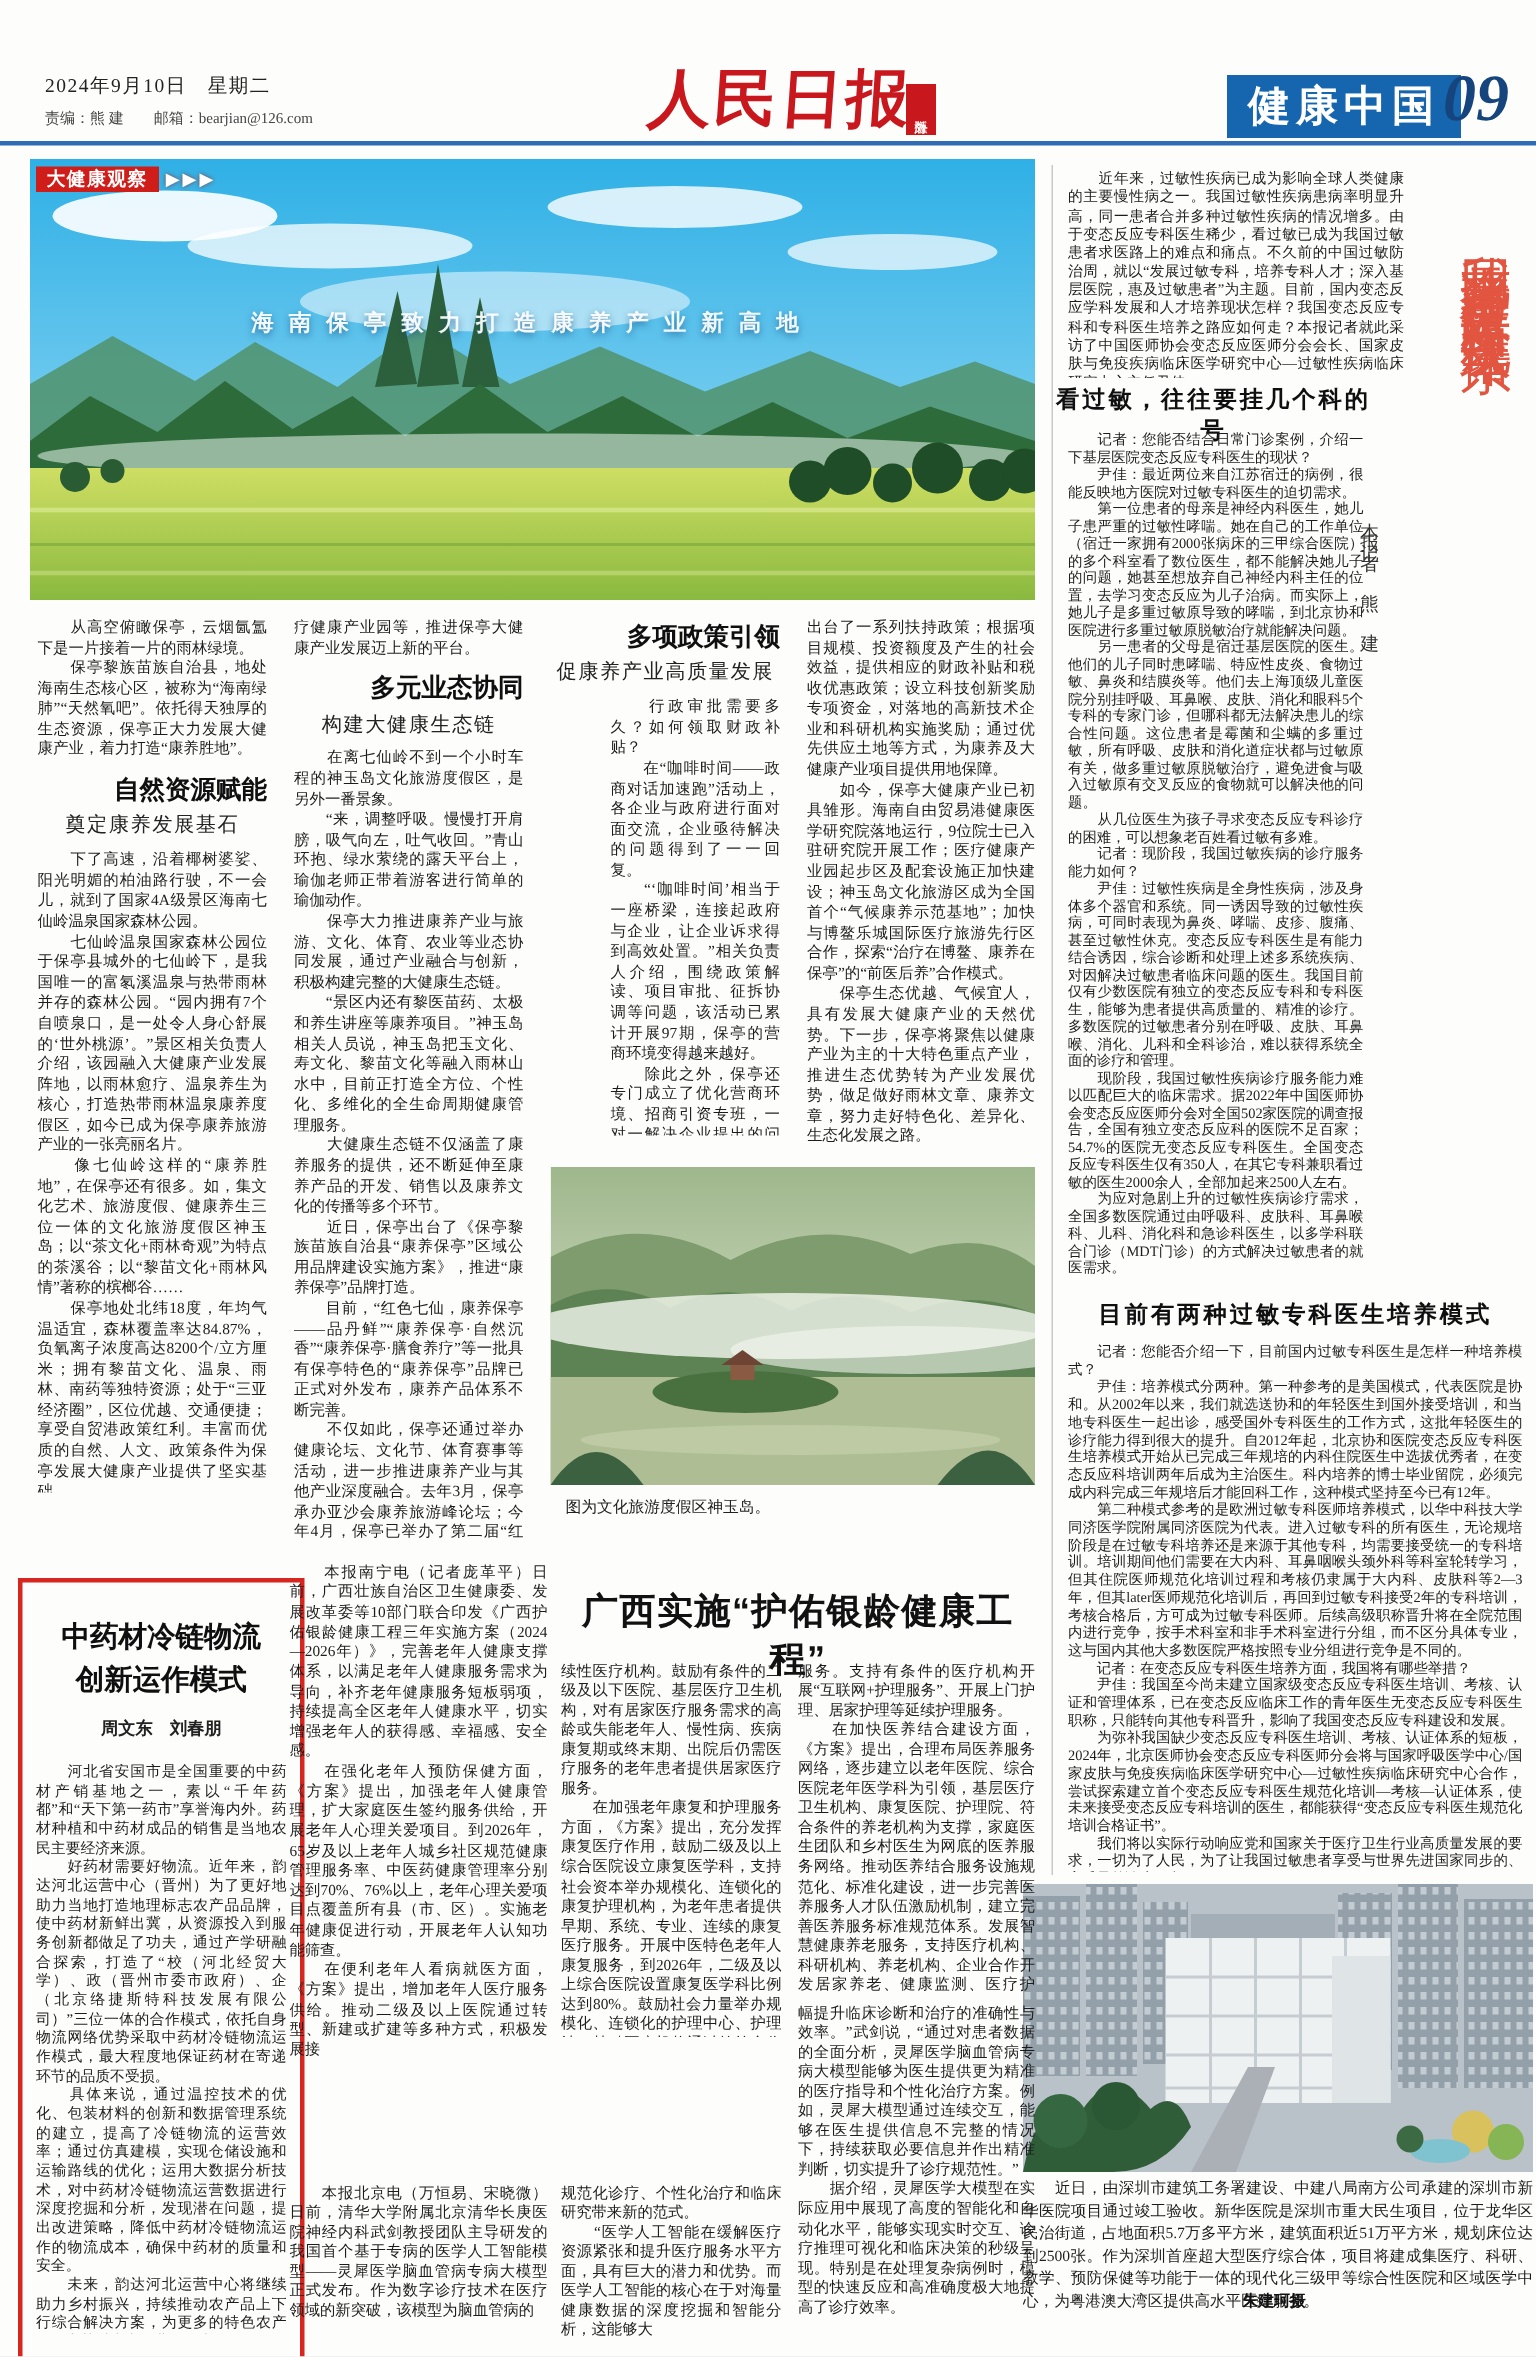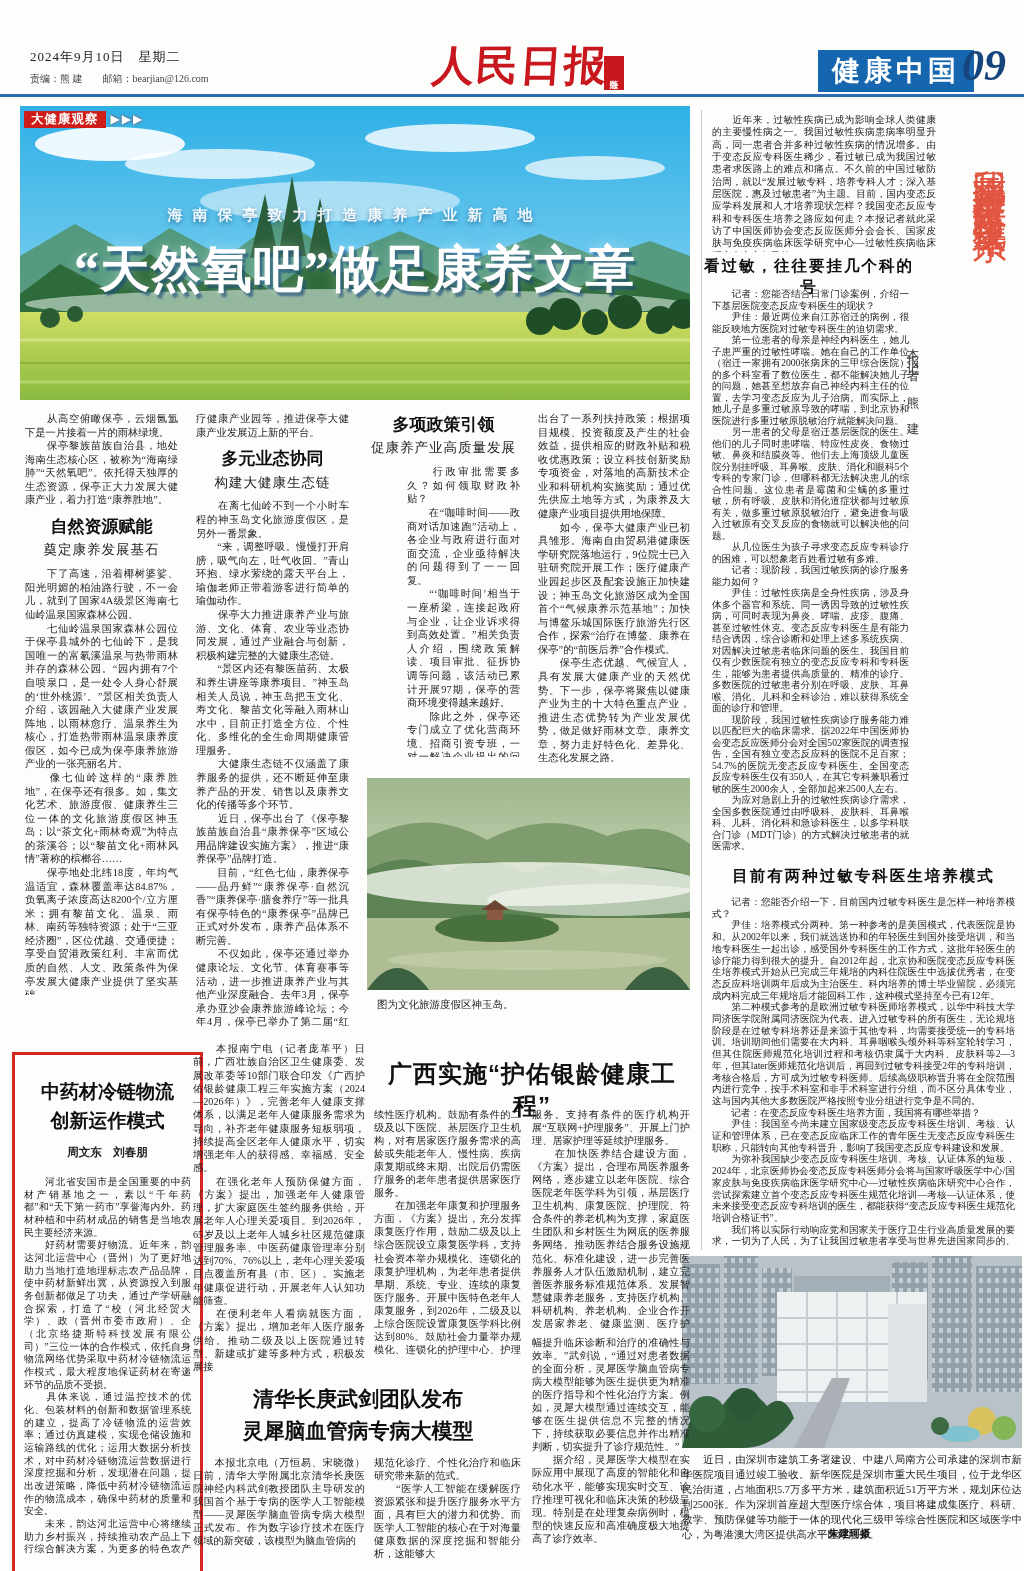--- a/index.html
+++ b/index.html
@@ -27,21 +27,21 @@
   .kicker{left:20px;top:206px;width:670px;text-align:center;font-size:15px;font-weight:bold;color:rgba(255,255,255,.93);
           letter-spacing:10px;text-shadow:0 2px 5px rgba(20,80,130,.65);}
   .headline{left:20px;top:236px;width:670px;text-align:center;font-size:50px;font-weight:bold;color:#fff;
             letter-spacing:1px;text-shadow:3px 4px 2px rgba(23,74,124,.6),0 0 12px rgba(255,255,255,.35);}
   
   .fcol{top:412px;font-size:10.3px;line-height:1.32;}
   .fcol1{left:25px;width:153px;height:628px;}
   .fcol2{left:196px;width:153px;height:628px;}
   .fcol3{left:367px;width:153px;height:352px;}
   .fcol4{left:538px;width:152px;height:352px;}
-  .sec-h{font-family:"Liberation Sans","DejaVu Sans",sans-serif;font-weight:bold;font-size:17px;text-align:center;
+  .sec-h{font-family:"Liberation Sans","DejaVu Sans",sans-serif;font-weight:bold;font-size:17px;text-align:right;
          color:#0f0f0f;margin:9px 0 3px;white-space:normal;}
   .sec-sub{font-size:13.5px;text-align:center;letter-spacing:1px;color:#222;margin:0 0 8px;white-space:normal;}
   .midphoto{left:367px;top:778px;width:323px;height:212px;overflow:hidden;}
   .midphoto svg{display:block;width:100%;height:100%;}
   .midcaption{left:367px;top:998px;width:323px;font-size:10.5px;color:#222;padding-left:10px;}
   
   .right-rule{left:701px;top:110px;width:1px;height:1140px;background:#c9c9c9;}
   .allergy-intro{left:712px;top:114px;width:224px;height:138px;font-size:9.8px;line-height:1.26;}
   .vert-headline{left:946px;top:142px;height:645px;width:66px;writing-mode:vertical-rl;font-size:34px;color:#e25540;
                  letter-spacing:4px;font-weight:normal;}
@@ -126,21 +126,20 @@
       </g>
       <circle cx="30" cy="212" r="10" fill="#2a5c33"></circle>
         <circle cx="55" cy="208" r="8" fill="#2a5c33"></circle>
     </svg>
   </div>
   <div class="abs feature-tag">
     <span class="tag-box sans">大健康观察</span>
     <span class="tag-arrows">▶▶▶</span>
   </div>
   <div class="abs kicker">海南保亭致力打造康养产业新高地</div>
-  <div class="abs headline">“天然氧吧”做足康养文章</div>
 
   <div class="abs fcol fcol1">
     <div class="jt">　　从高空俯瞰保亭，云烟氤氲下是一片接着一片的雨林绿境。
 　　保亭黎族苗族自治县，地处海南生态核心区，被称为“海南绿肺”“天然氧吧”。依托得天独厚的生态资源，保亭正大力发展大健康产业，着力打造“康养胜地”。</div>
     <div class="sec-h">自然资源赋能</div>
     <div class="sec-sub">奠定康养发展基石</div>
     <div class="jt" style="height:428px;">　　下了高速，沿着椰树婆娑、阳光明媚的柏油路行驶，不一会儿，就到了国家4A级景区海南七仙岭温泉国家森林公园。
 　　七仙岭温泉国家森林公园位于保亭县城外的七仙岭下，是我国唯一的富氡溪温泉与热带雨林并存的森林公园。“园内拥有7个自喷泉口，是一处令人身心舒展的‘世外桃源’。”景区相关负责人介绍，该园融入大健康产业发展阵地，以雨林愈疗、温泉养生为核心，打造热带雨林温泉康养度假区，如今已成为保亭康养旅游产业的一张亮丽名片。
 　　像七仙岭这样的“康养胜地”，在保亭还有很多。如，集文化艺术、旅游度假、健康养生三位一体的文化旅游度假区神玉岛；以“茶文化+雨林奇观”为特点的茶溪谷；以“黎苗文化+雨林风情”著称的槟榔谷……
 　　保亭地处北纬18度，年均气温适宜，森林覆盖率达84.87%，负氧离子浓度高达8200个/立方厘米；拥有黎苗文化、温泉、雨林、南药等独特资源；处于“三亚经济圈”，区位优越、交通便捷；享受自贸港政策红利。丰富而优质的自然、人文、政策条件为保亭发展大健康产业提供了坚实基础。
@@ -268,21 +267,19 @@
 
   <div class="abs jt gx-col1">　　本报南宁电（记者庞革平）日前，广西壮族自治区卫生健康委、发展改革委等10部门联合印发《广西护佑银龄健康工程三年实施方案（2024—2026年）》，完善老年人健康支撑体系，以满足老年人健康服务需求为导向，补齐老年健康服务短板弱项，持续提高全区老年人健康水平，切实增强老年人的获得感、幸福感、安全感。
 　　在强化老年人预防保健方面，《方案》提出，加强老年人健康管理，扩大家庭医生签约服务供给，开展老年人心理关爱项目。到2026年，65岁及以上老年人城乡社区规范健康管理服务率、中医药健康管理率分别达到70%、76%以上，老年心理关爱项目点覆盖所有县（市、区）。实施老年健康促进行动，开展老年人认知功能筛查。
 　　在便利老年人看病就医方面，《方案》提出，增加老年人医疗服务供给。推动二级及以上医院通过转型、新建或扩建等多种方式，积极发展接</div>
   <div class="abs gx-headline">广西实施“护佑银龄健康工程”</div>
   <div class="abs jt gx-col2">续性医疗机构。鼓励有条件的二级及以下医院、基层医疗卫生机构，对有居家医疗服务需求的高龄或失能老年人、慢性病、疾病康复期或终末期、出院后仍需医疗服务的老年患者提供居家医疗服务。
 　　在加强老年康复和护理服务方面，《方案》提出，充分发挥康复医疗作用，鼓励二级及以上综合医院设立康复医学科，支持社会资本举办规模化、连锁化的康复护理机构，为老年患者提供早期、系统、专业、连续的康复医疗服务。开展中医特色老年人康复服务，到2026年，二级及以上综合医院设置康复医学科比例达到80%。鼓励社会力量举办规模化、连锁化的护理中心、护理站，鼓励医疗机构通过签约合作方式就近为老年人提供上门医疗护理</div>
   <div class="abs jt gx-col3">服务。支持有条件的医疗机构开展“互联网+护理服务”、开展上门护理、居家护理等延续护理服务。
 　　在加快医养结合建设方面，《方案》提出，合理布局医养服务网络，逐步建立以老年医院、综合医院老年医学科为引领，基层医疗卫生机构、康复医院、护理院、符合条件的养老机构为支撑，家庭医生团队和乡村医生为网底的医养服务网络。推动医养结合服务设施规范化、标准化建设，进一步完善医养服务人才队伍激励机制，建立完善医养服务标准规范体系。发展智慧健康养老服务，支持医疗机构、科研机构、养老机构、企业合作开发居家养老、健康监测、医疗护理、生活照护、亲情关爱等智慧健康养老服务一体化平台。</div>
 
-  <div class="abs lx-headline">清华长庚武剑团队发布
-灵犀脑血管病专病大模型</div>
   <div class="abs jt lx-col2">规范化诊疗、个性化治疗和临床研究带来新的范式。
 　　“医学人工智能在缓解医疗资源紧张和提升医疗服务水平方面，具有巨大的潜力和优势。而医学人工智能的核心在于对海量健康数据的深度挖掘和智能分析，这能够大</div>
   <div class="abs jt lx-col1">　　本报北京电（万恒易、宋晓微）日前，清华大学附属北京清华长庚医院神经内科武剑教授团队主导研发的我国首个基于专病的医学人工智能模型——灵犀医学脑血管病专病大模型正式发布。作为数字诊疗技术在医疗领域的新突破，该模型为脑血管病的</div>
   <div class="abs jt lx-col3">幅提升临床诊断和治疗的准确性与效率。”武剑说，“通过对患者数据的全面分析，灵犀医学脑血管病专病大模型能够为医生提供更为精准的医疗指导和个性化治疗方案。例如，灵犀大模型通过连续交互，能够在医生提供信息不完整的情况下，持续获取必要信息并作出精准判断，切实提升了诊疗规范性。”
 　　据介绍，灵犀医学大模型在实际应用中展现了高度的智能化和自动化水平，能够实现实时交互、诊疗推理可视化和临床决策的秒级呈现。特别是在处理复杂病例时，模型的快速反应和高准确度极大地提高了诊疗效率。</div>
 
 </div>
 
 </body></html>

